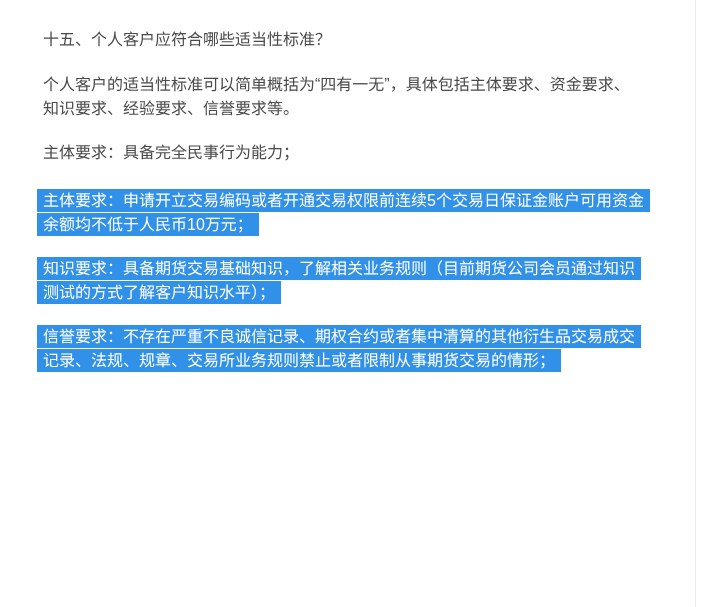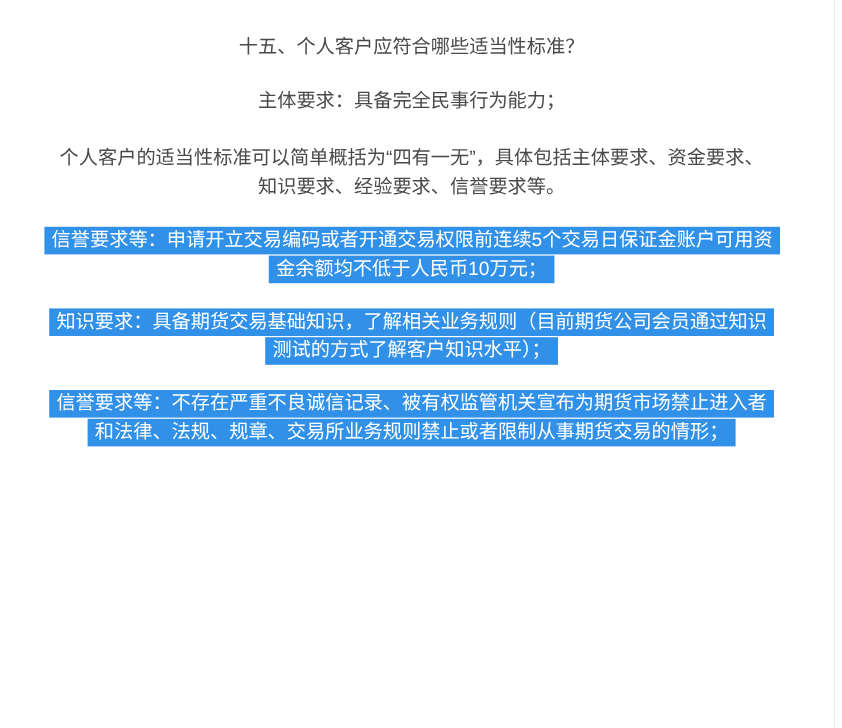--- a/index.html
+++ b/index.html
@@ -2,21 +2,21 @@
 <html lang="zh-CN" style="--hl: #3190e8; --hl-text: #ffffff; --text: #4a4a4a; --border: #ebebeb; --bg: #ffffff;"><head>
 <meta charset="utf-8">
 <style>
   :root{
     --hl:#3190e8;
     --hl-text:#ffffff;
     --text:#4a4a4a;
     --border:#ebebeb;
     --bg:#ffffff;
   }
-  *{margin:0;padding:0;box-sizing:border-box;text-align:center;}
+  *{margin:0;padding:0;box-sizing:border-box;}
   html,body{width:702px;height:607px;}
   body{
     background:var(--bg);
     font-family:"Liberation Sans","DejaVu Sans",sans-serif;
     overflow:hidden;
   }
   .page{
     position:relative;
     width:702px;
     height:607px;
@@ -70,28 +70,28 @@
   }
 </style>
 </head>
 <body>
 
 <div class="page">
   <div class="content">
 
     <h2 class="title">十五、个人客户应符合哪些适当性标准？</h2>
 
+    <p class="para">个人客户的适当性标准可以简单概括为“四有一无”，具体包括主体要求、资金要求、知识要求、经验要求、信誉要求等。</p>
+
     <p class="para plain-sub">主体要求：具备完全民事行为能力；</p>
 
-    <p class="para">个人客户的适当性标准可以简单概括为“四有一无”，具体包括主体要求、资金要求、知识要求、经验要求、信誉要求等。</p>
-
-    <p class="hl-para"><span class="hl">信誉要求等：申请开立交易编码或者开通交易权限前连续5个交易日保证金账户可用资金余额均不低于人民币10万元；</span></p>
+    <p class="hl-para"><span class="hl">主体要求：申请开立交易编码或者开通交易权限前连续5个交易日保证金账户可用资金余额均不低于人民币10万元；</span></p>
 
     <p class="hl-para"><span class="hl">知识要求：具备期货交易基础知识，了解相关业务规则（目前期货公司会员通过知识测试的方式了解客户知识水平）；</span></p>
 
 
-    <p class="hl-para gap-lg"><span class="hl">信誉要求等：不存在严重不良诚信记录、被有权监管机关宣布为期货市场禁止进入者和法律、法规、规章、交易所业务规则禁止或者限制从事期货交易的情形；</span></p>
+    <p class="hl-para gap-lg"><span class="hl">信誉要求：不存在严重不良诚信记录、期权合约或者集中清算的其他衍生品交易成交记录、法规、规章、交易所业务规则禁止或者限制从事期货交易的情形；</span></p>
 
 
   </div>
 
   <div class="right-border"></div>
 </div>
 
 </body></html>

